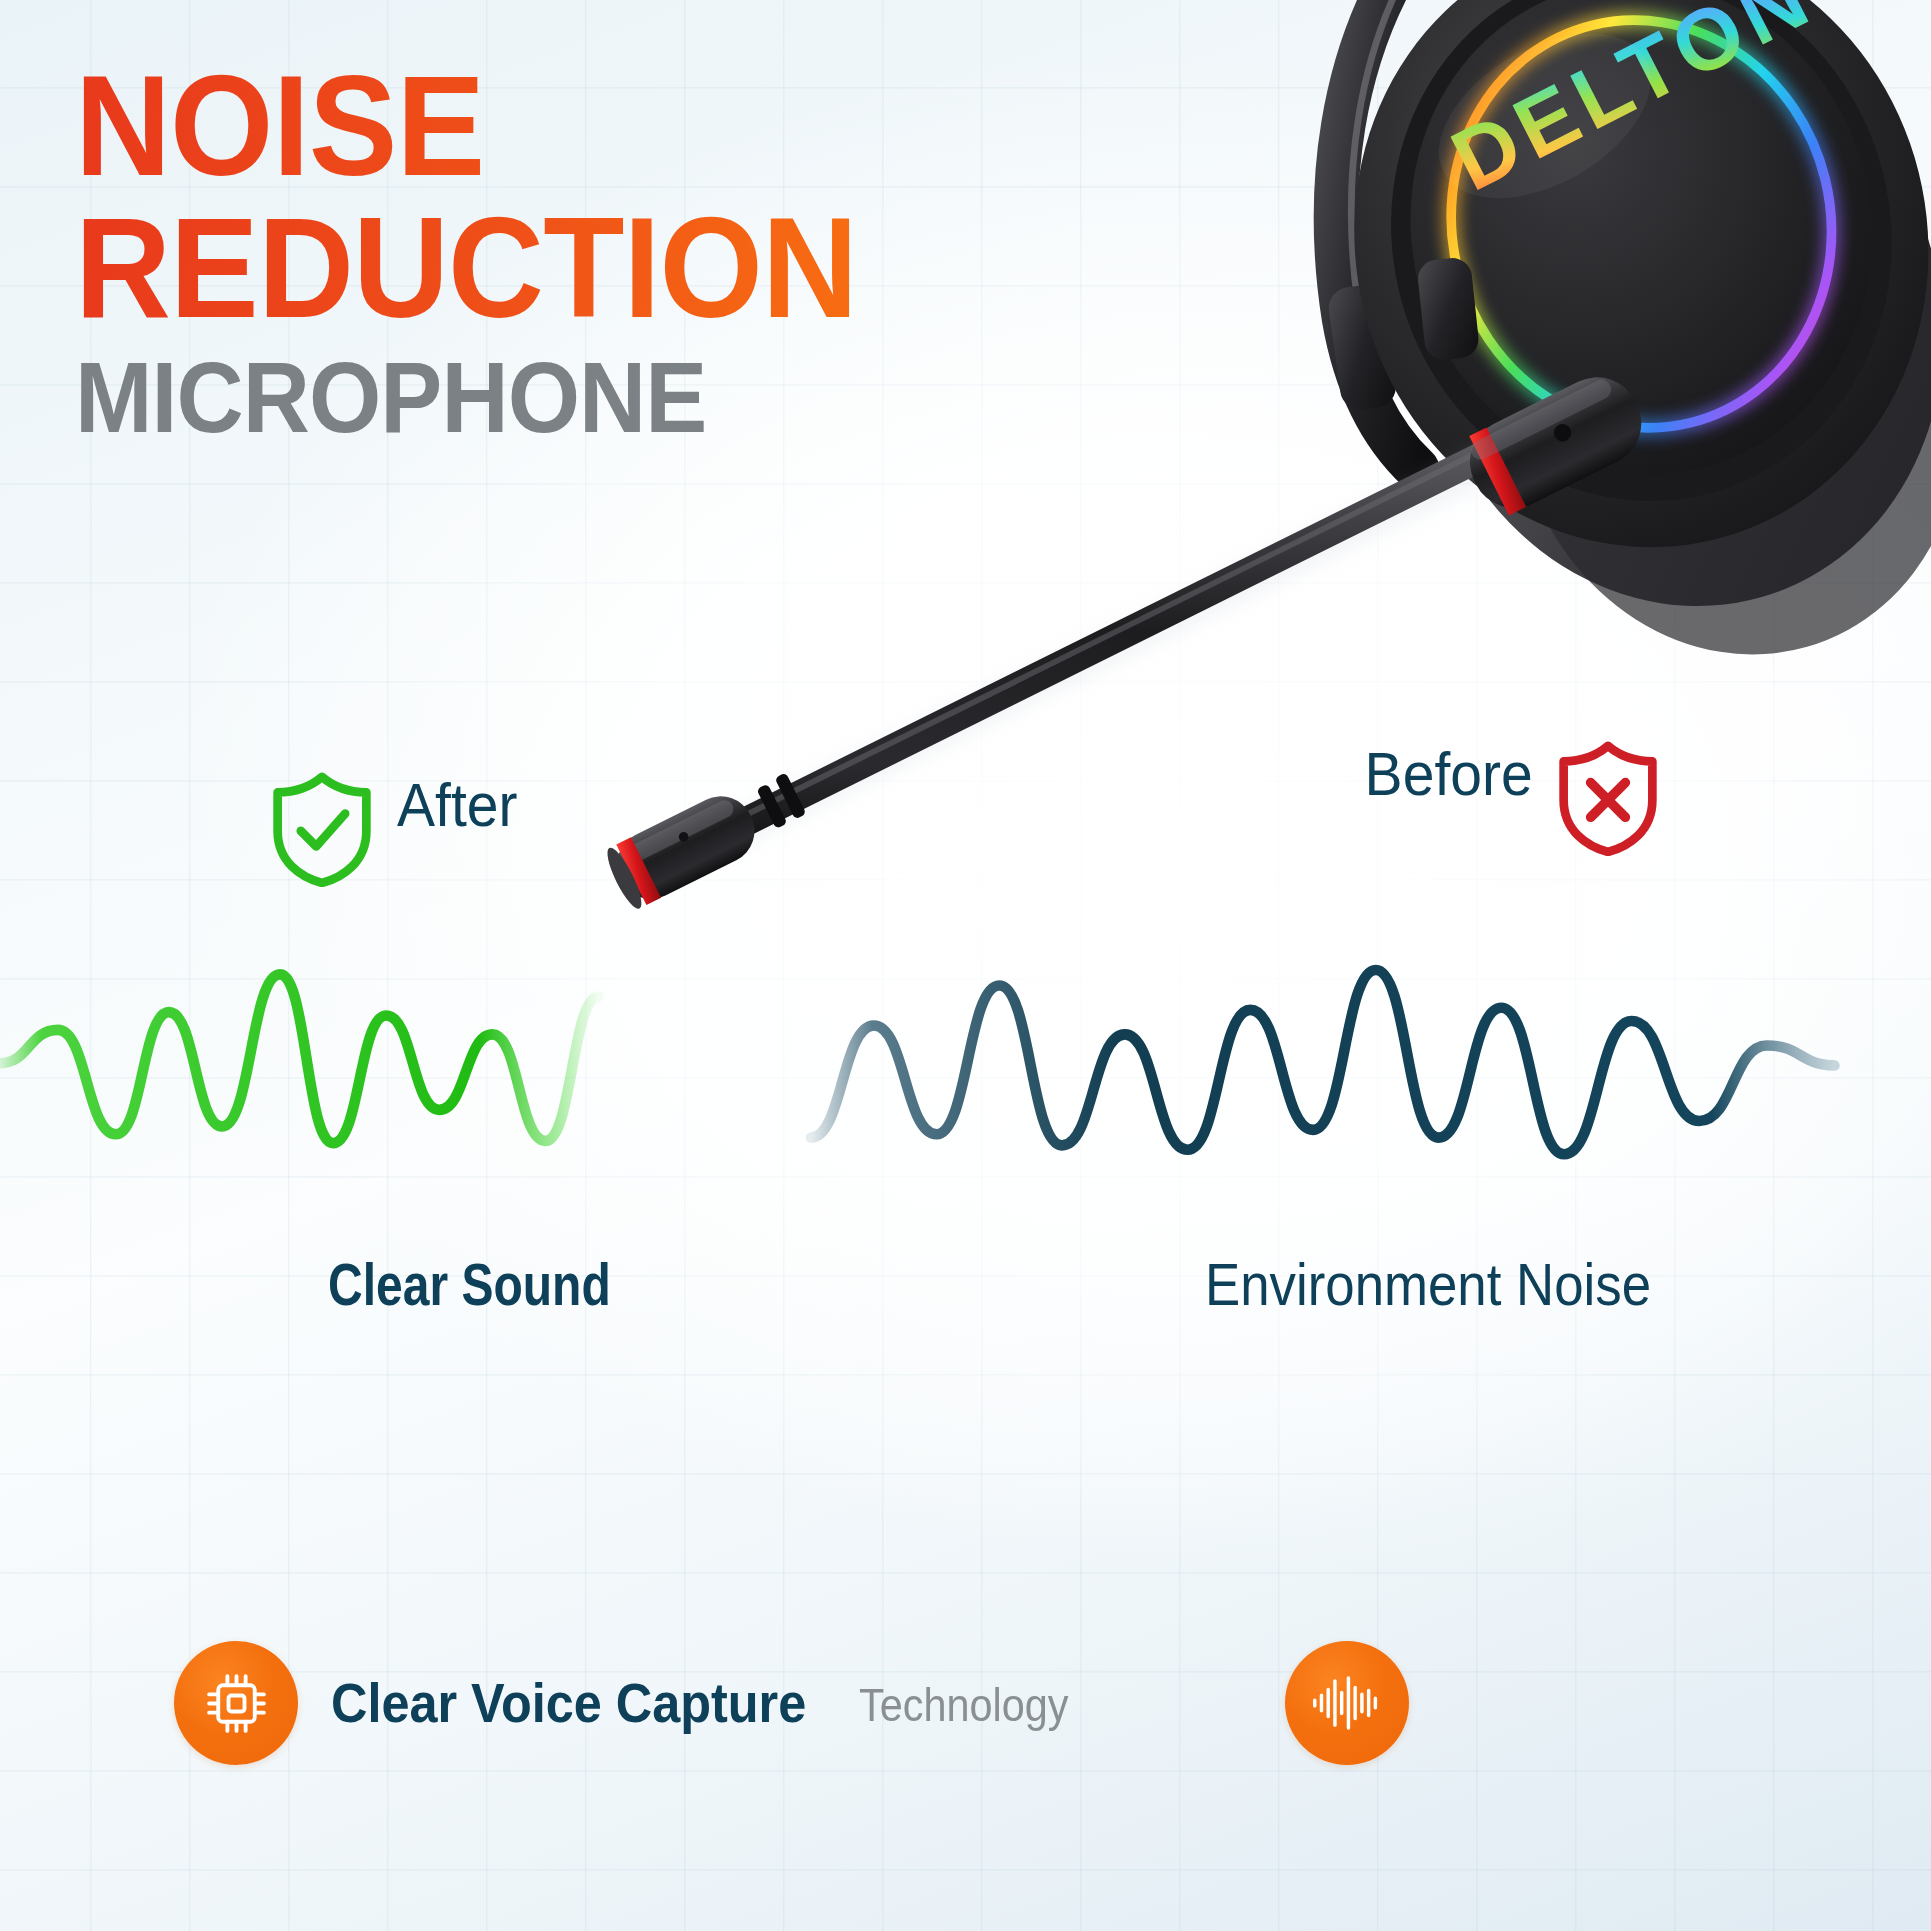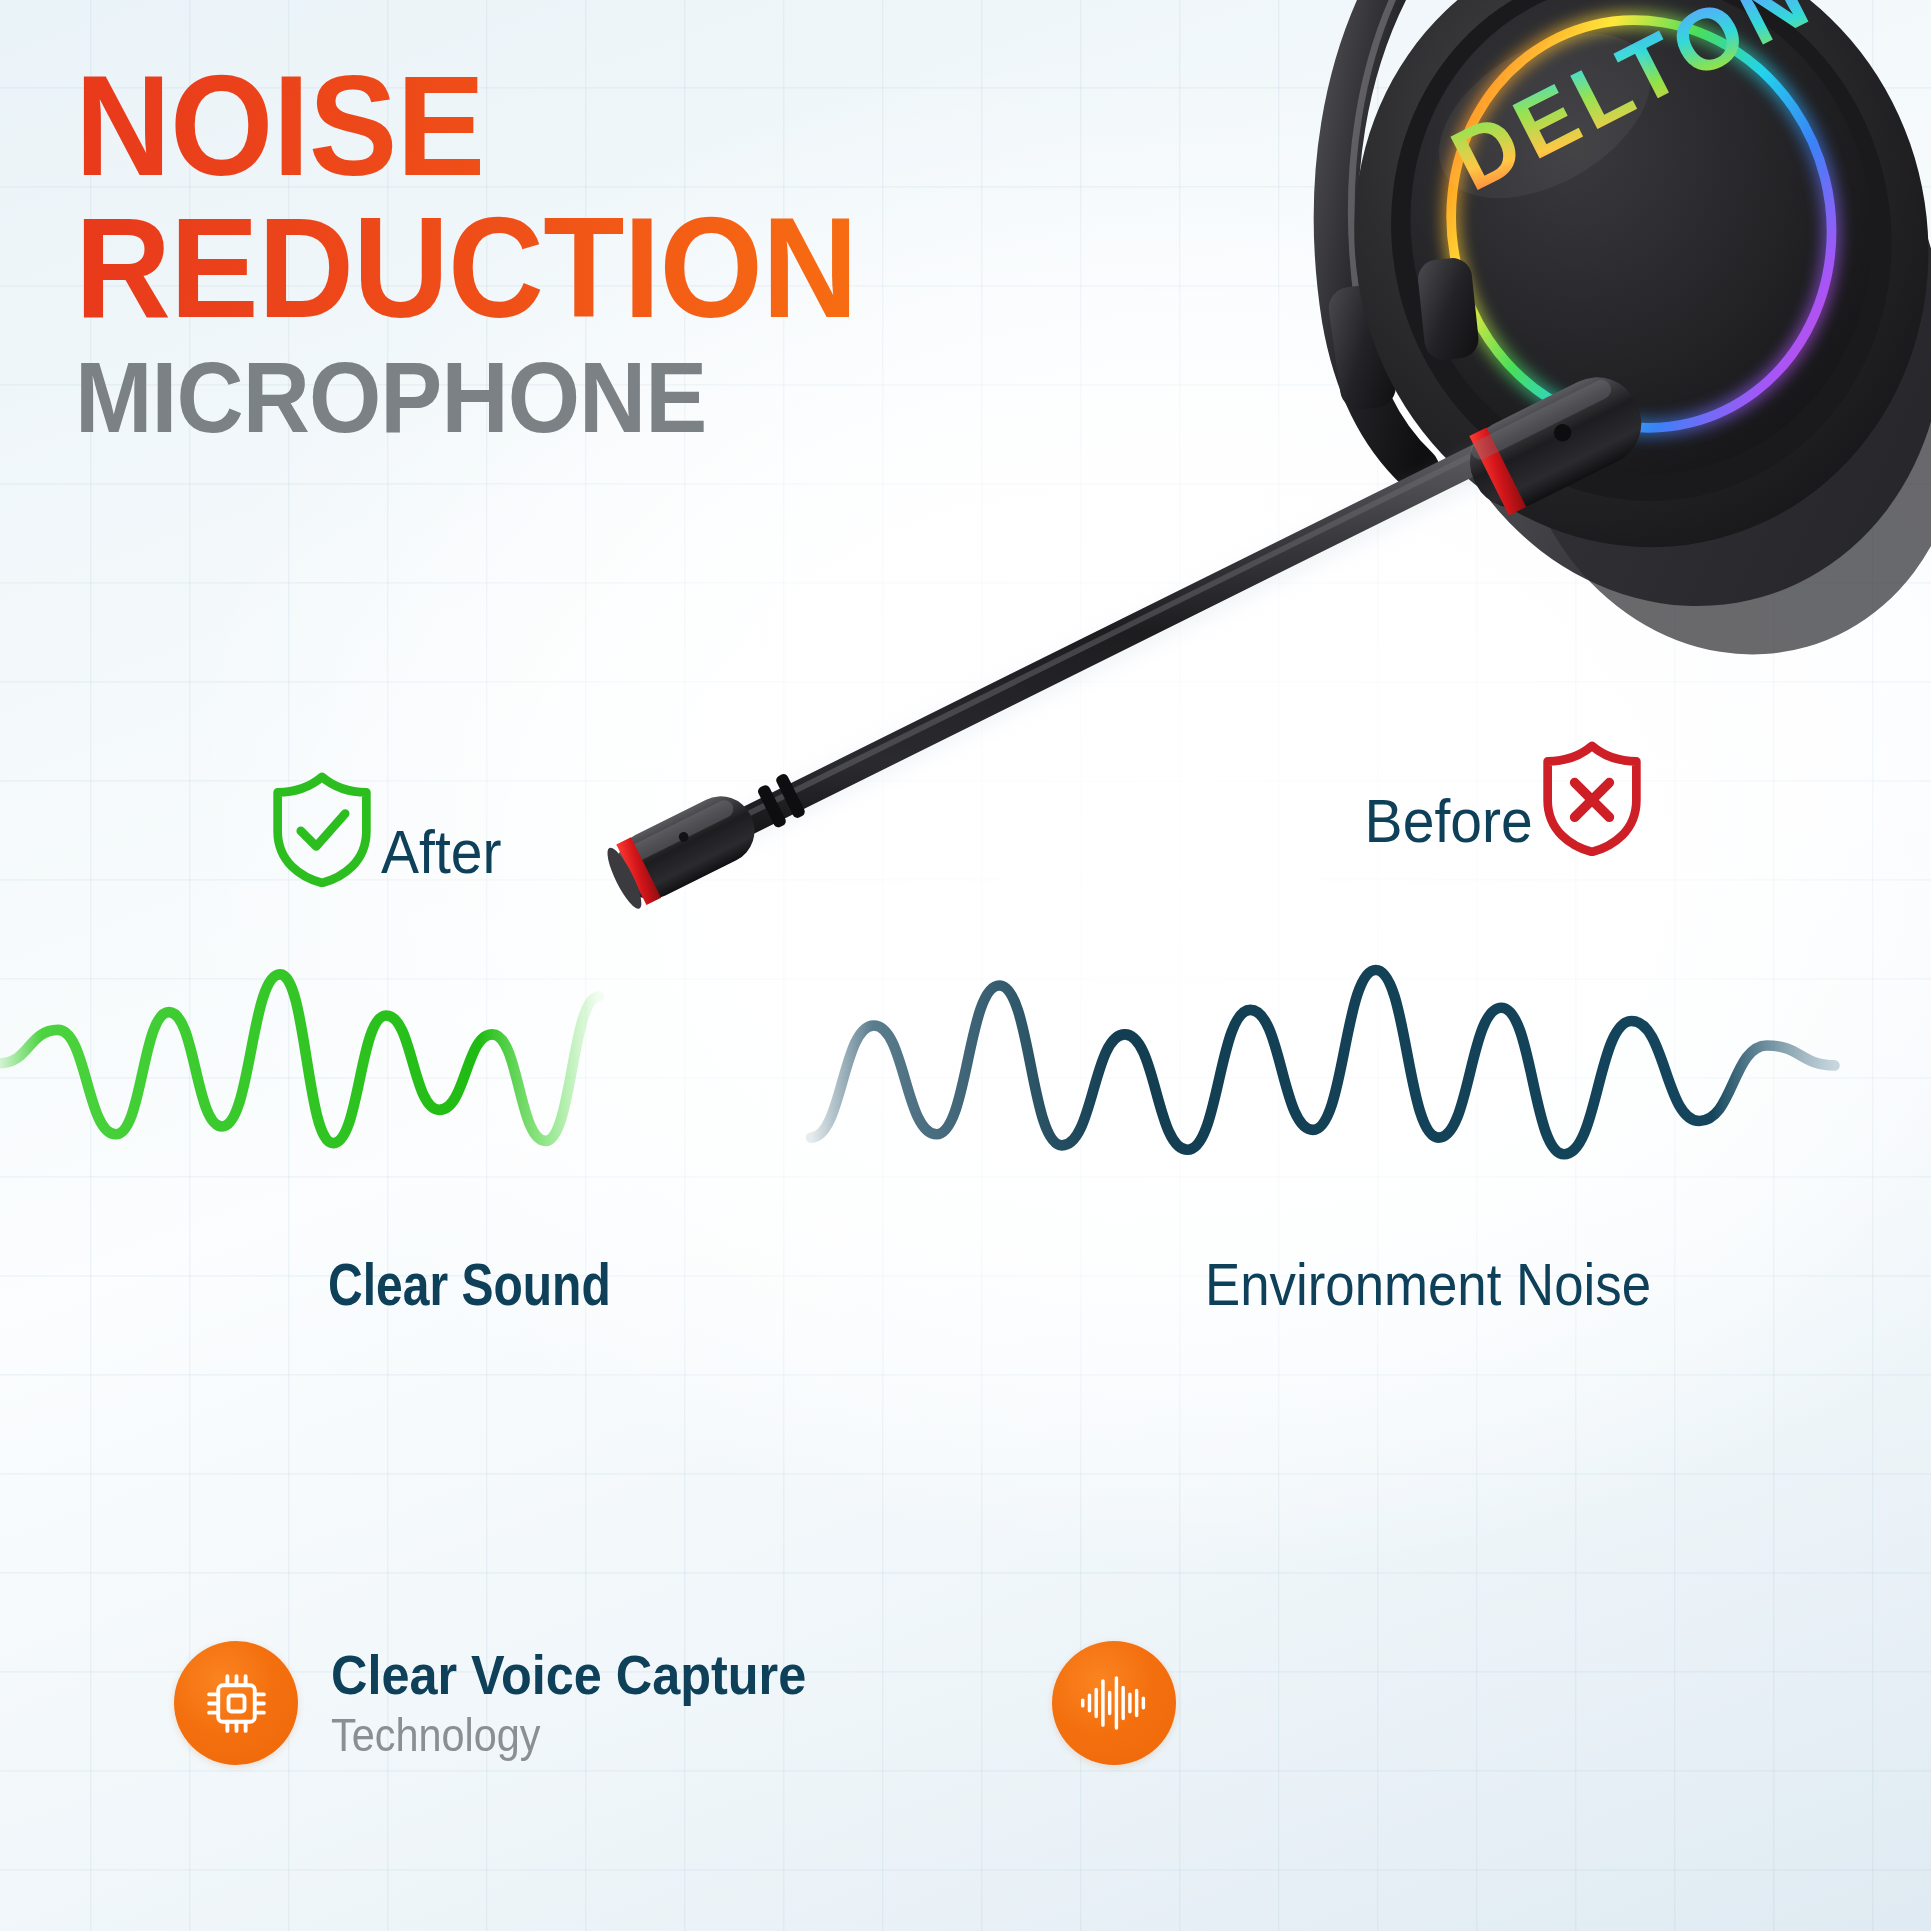--- a/index.html
+++ b/index.html
@@ -47,21 +47,21 @@
   .hl-line.l2{margin-top:5.8px;}
   .hl-sub{
     margin-top:11.6px;
     font-weight:700;font-size:100px;line-height:1;
     letter-spacing:-1px;
     transform:scaleX(.93);transform-origin:left center;
     color:#7c8186;white-space:nowrap;
   }
 
   
-  .badge{position:absolute;display:flex;align-items:flex-end;gap:5px;}
+  .badge{position:absolute;display:flex;align-items:flex-start;gap:21px;}
   .badge.after{left:268px;top:769px;}
   .badge.before{left:1350px;top:738px;flex-direction:row;}
   .badge-txt{
     font-weight:400;font-size:62px;color:#0e4159;letter-spacing:0px;
     transform:scaleX(.92);transform-origin:left center;white-space:nowrap;
   }
   .badge.before .badge-txt{transform-origin:right center;}
 
   
   .cap{
@@ -79,21 +79,21 @@
 
   
   .features{position:absolute;left:174px;top:1641px;width:1641px;display:flex;gap:193px;}
   .feat{display:flex;align-items:center;gap:33px;}
   .feat-ico{
     width:124px;height:124px;border-radius:50%;
     background:radial-gradient(circle at 38% 32%,#fb8420 0%,#f4700f 45%,#ee6708 100%);
     display:flex;align-items:center;justify-content:center;flex:0 0 auto;
     box-shadow:0 1.9px 7.7px rgba(200,100,20,.18);
   }
-  .feat-txt{display:flex;flex-direction:column;justify-content:space-between;}
+  .feat-txt{display:flex;justify-content:space-between;}
   .feat-title{
     font-weight:700;font-size:56px;line-height:1.04;color:#0e4159;white-space:nowrap;
     transform:scaleX(.90);transform-origin:left center;
   }
   .feat-sub{
     font-weight:400;font-size:46px;line-height:1.1;color:#8a8f94;white-space:nowrap;
     margin-top:5.8px;transform:scaleX(.90);transform-origin:left center;
   }
 </style>
 </head>

